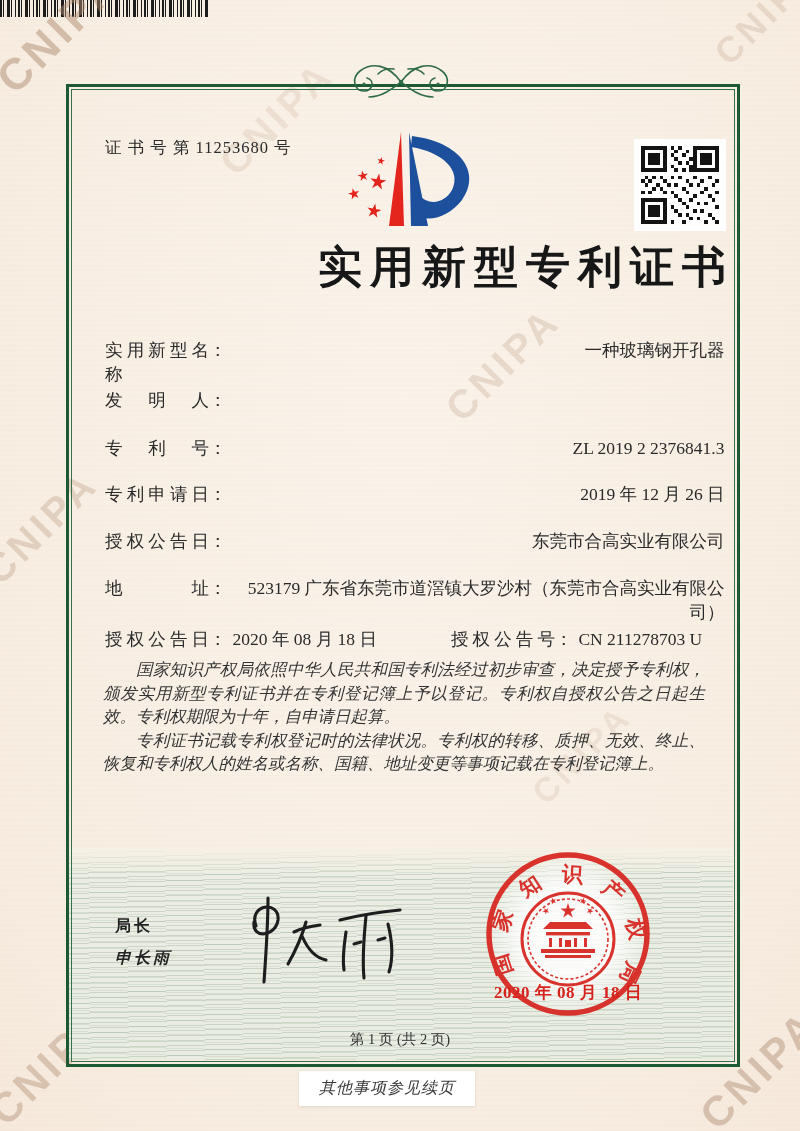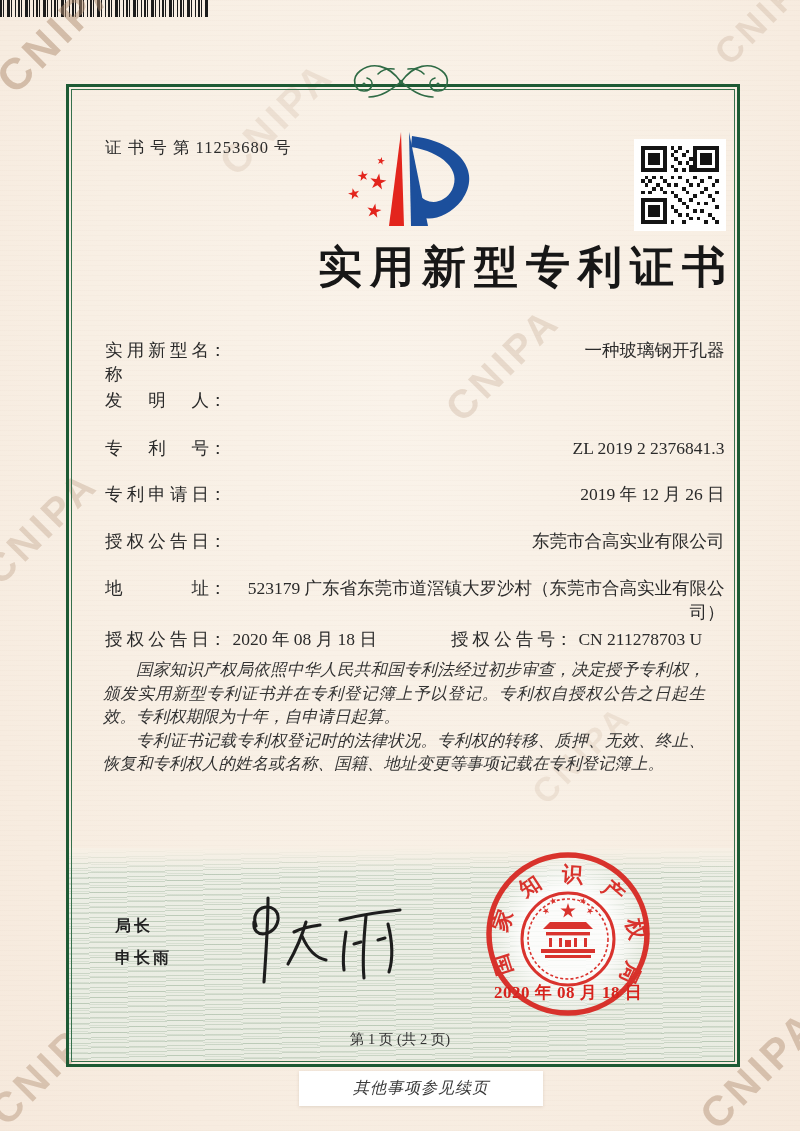--- a/index.html
+++ b/index.html
@@ -34,27 +34,27 @@
   .flabel{display:inline-block;width:104px;text-align:justify;text-align-last:justify;flex:none;}
   .fcolon{flex:none;}
   .fvalue{margin-left:6px;width:492px;text-align:right;}
   .row2cell{display:flex;}
   #paras{left:103px;top:658px;width:602px;font-size:16.5px;line-height:23.5px;text-align:justify;
          font-style:italic;color:#333;}
   #paras p{margin:0;text-indent:2em;}
   #barcode{left:113px;top:846px;width:208px;height:17px;z-index:5;
     background:repeating-linear-gradient(90deg,#1c1c1c 0 2px,rgba(0,0,0,0) 2px 3px,#1c1c1c 3px 4px,rgba(0,0,0,0) 4px 7px,#1c1c1c 7px 10px,rgba(0,0,0,0) 10px 11px,#1c1c1c 11px 12px,rgba(0,0,0,0) 12px 15px,#1c1c1c 15px 16px,rgba(0,0,0,0) 16px 18px);}
   #signer-title{left:115px;top:916px;font-family:"Liberation Sans","DejaVu Sans",sans-serif;font-size:16px;font-weight:600;letter-spacing:3px;color:#222;}
-  #signer-name{left:115px;top:948px;font-family:"Liberation Sans","DejaVu Sans",sans-serif;font-size:16px;font-weight:600;letter-spacing:3px;color:#222;}
+  #signer-name{left:115px;top:948px;font-family:"Liberation Sans","DejaVu Sans",sans-serif;font-size:16px;font-weight:600;letter-spacing:3px;color:#222;font-style:italic;}
   #signature{left:228px;top:892px;width:200px;height:98px;z-index:6;}
   #seal{left:483px;top:849px;width:170px;height:170px;z-index:6;
         background:radial-gradient(circle at 50% 50%, rgba(255,255,255,.85) 38%, rgba(255,255,255,0) 68%);}
   #seal-date{left:478px;top:981px;width:180px;text-align:center;color:#d7231d;font-size:17px;font-weight:bold;z-index:7;letter-spacing:.5px;}
   #page-no{left:66px;top:1030px;width:668px;text-align:center;font-size:14.5px;color:#333;}
-  #note-box{left:299px;top:1071px;width:244px;height:35px;background:#fff;z-index:5;
+  #note-box{left:299px;top:1071px;width:176px;height:35px;background:#fff;z-index:5;
             box-shadow:0 1px 3px rgba(120,90,70,.18);display:flex;align-items:center;justify-content:center;}
   #note-box span{font-size:16px;font-style:italic;color:#3a3a3a;letter-spacing:1px;}
 </style>
 </head>
 <body>
 
 <div id="page">
 
   <div class="wm" style="left:-18px;top:6px;font-size:44px;opacity:.50;">CNIPA</div>
   <div class="wm" style="left:206px;top:96px;font-size:40px;opacity:.16;">CNIPA</div>

